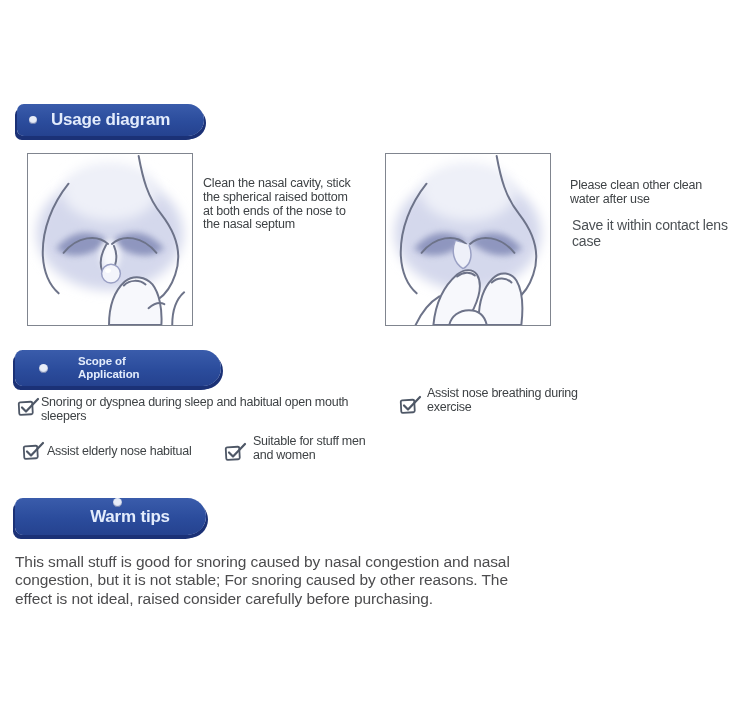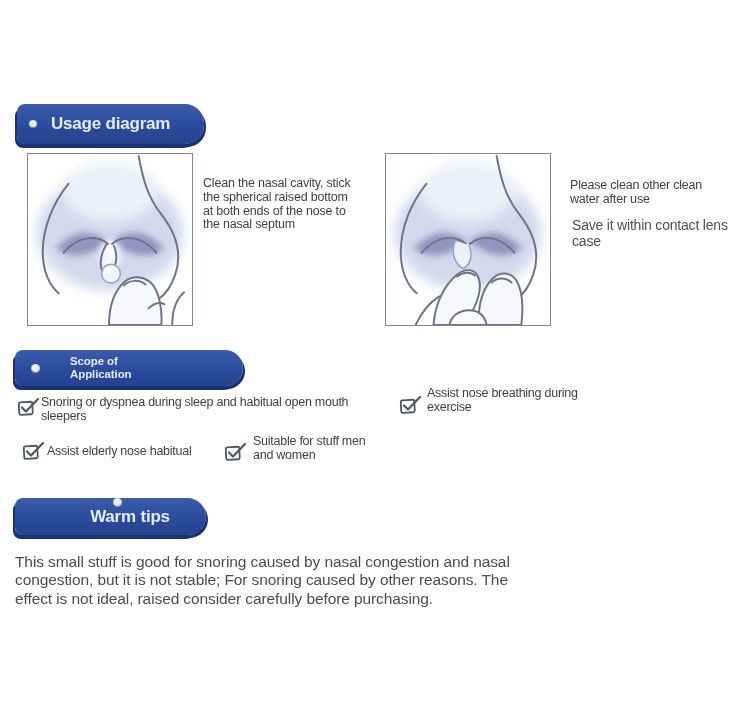--- a/index.html
+++ b/index.html
@@ -12,24 +12,24 @@
     position:absolute;display:flex;align-items:center;box-sizing:border-box;
     background:linear-gradient(180deg,#3a5cab 0%,#2b4c9c 55%,#25428f 100%);
     border-radius:8px 19px 19px 8px;
     box-shadow:-2px 4px 0 #1b3176, 2px 3px 0 #1b3176;
     color:#e3ecfc;
   }
   .banner .dot{
     border-radius:50%;background:#e8edf8;flex:0 0 auto;
     box-shadow:inset 0 -1px 1px rgba(27,49,118,.6);
   }
-  .banner-usage{left:17px;top:104px;width:187px;height:40px;padding-left:12px;}
+  .banner-usage{left:17px;top:104px;width:187px;height:32px;padding-left:12px;}
   .banner-usage .dot{width:8px;height:8px;}
   .banner-usage .banner-title{margin-left:14px;font-size:17px;font-weight:700;letter-spacing:-0.2px;}
-  .banner-scope{left:15px;top:350px;width:228px;height:36px;padding-left:16px;}
+  .banner-scope{left:15px;top:350px;width:206px;height:36px;padding-left:24px;}
   .banner-scope .dot{width:9px;height:9px;}
   .banner-scope .banner-title2{margin-left:30px;font-size:11.5px;font-weight:700;line-height:13px;letter-spacing:-0.1px;}
   .banner-warm{left:15px;top:498px;width:191px;height:37px;padding-left:13px;flex-direction:column;}
   .banner-warm .dot{width:9px;height:9px;}
   .banner-warm .banner-title{margin-left:26px;font-size:17px;font-weight:700;letter-spacing:-0.2px;}
   
   .img-box{
     position:absolute;width:166px;height:173px;box-sizing:border-box;
     border:1.5px solid #80858f;background:#ffffff;
   }

